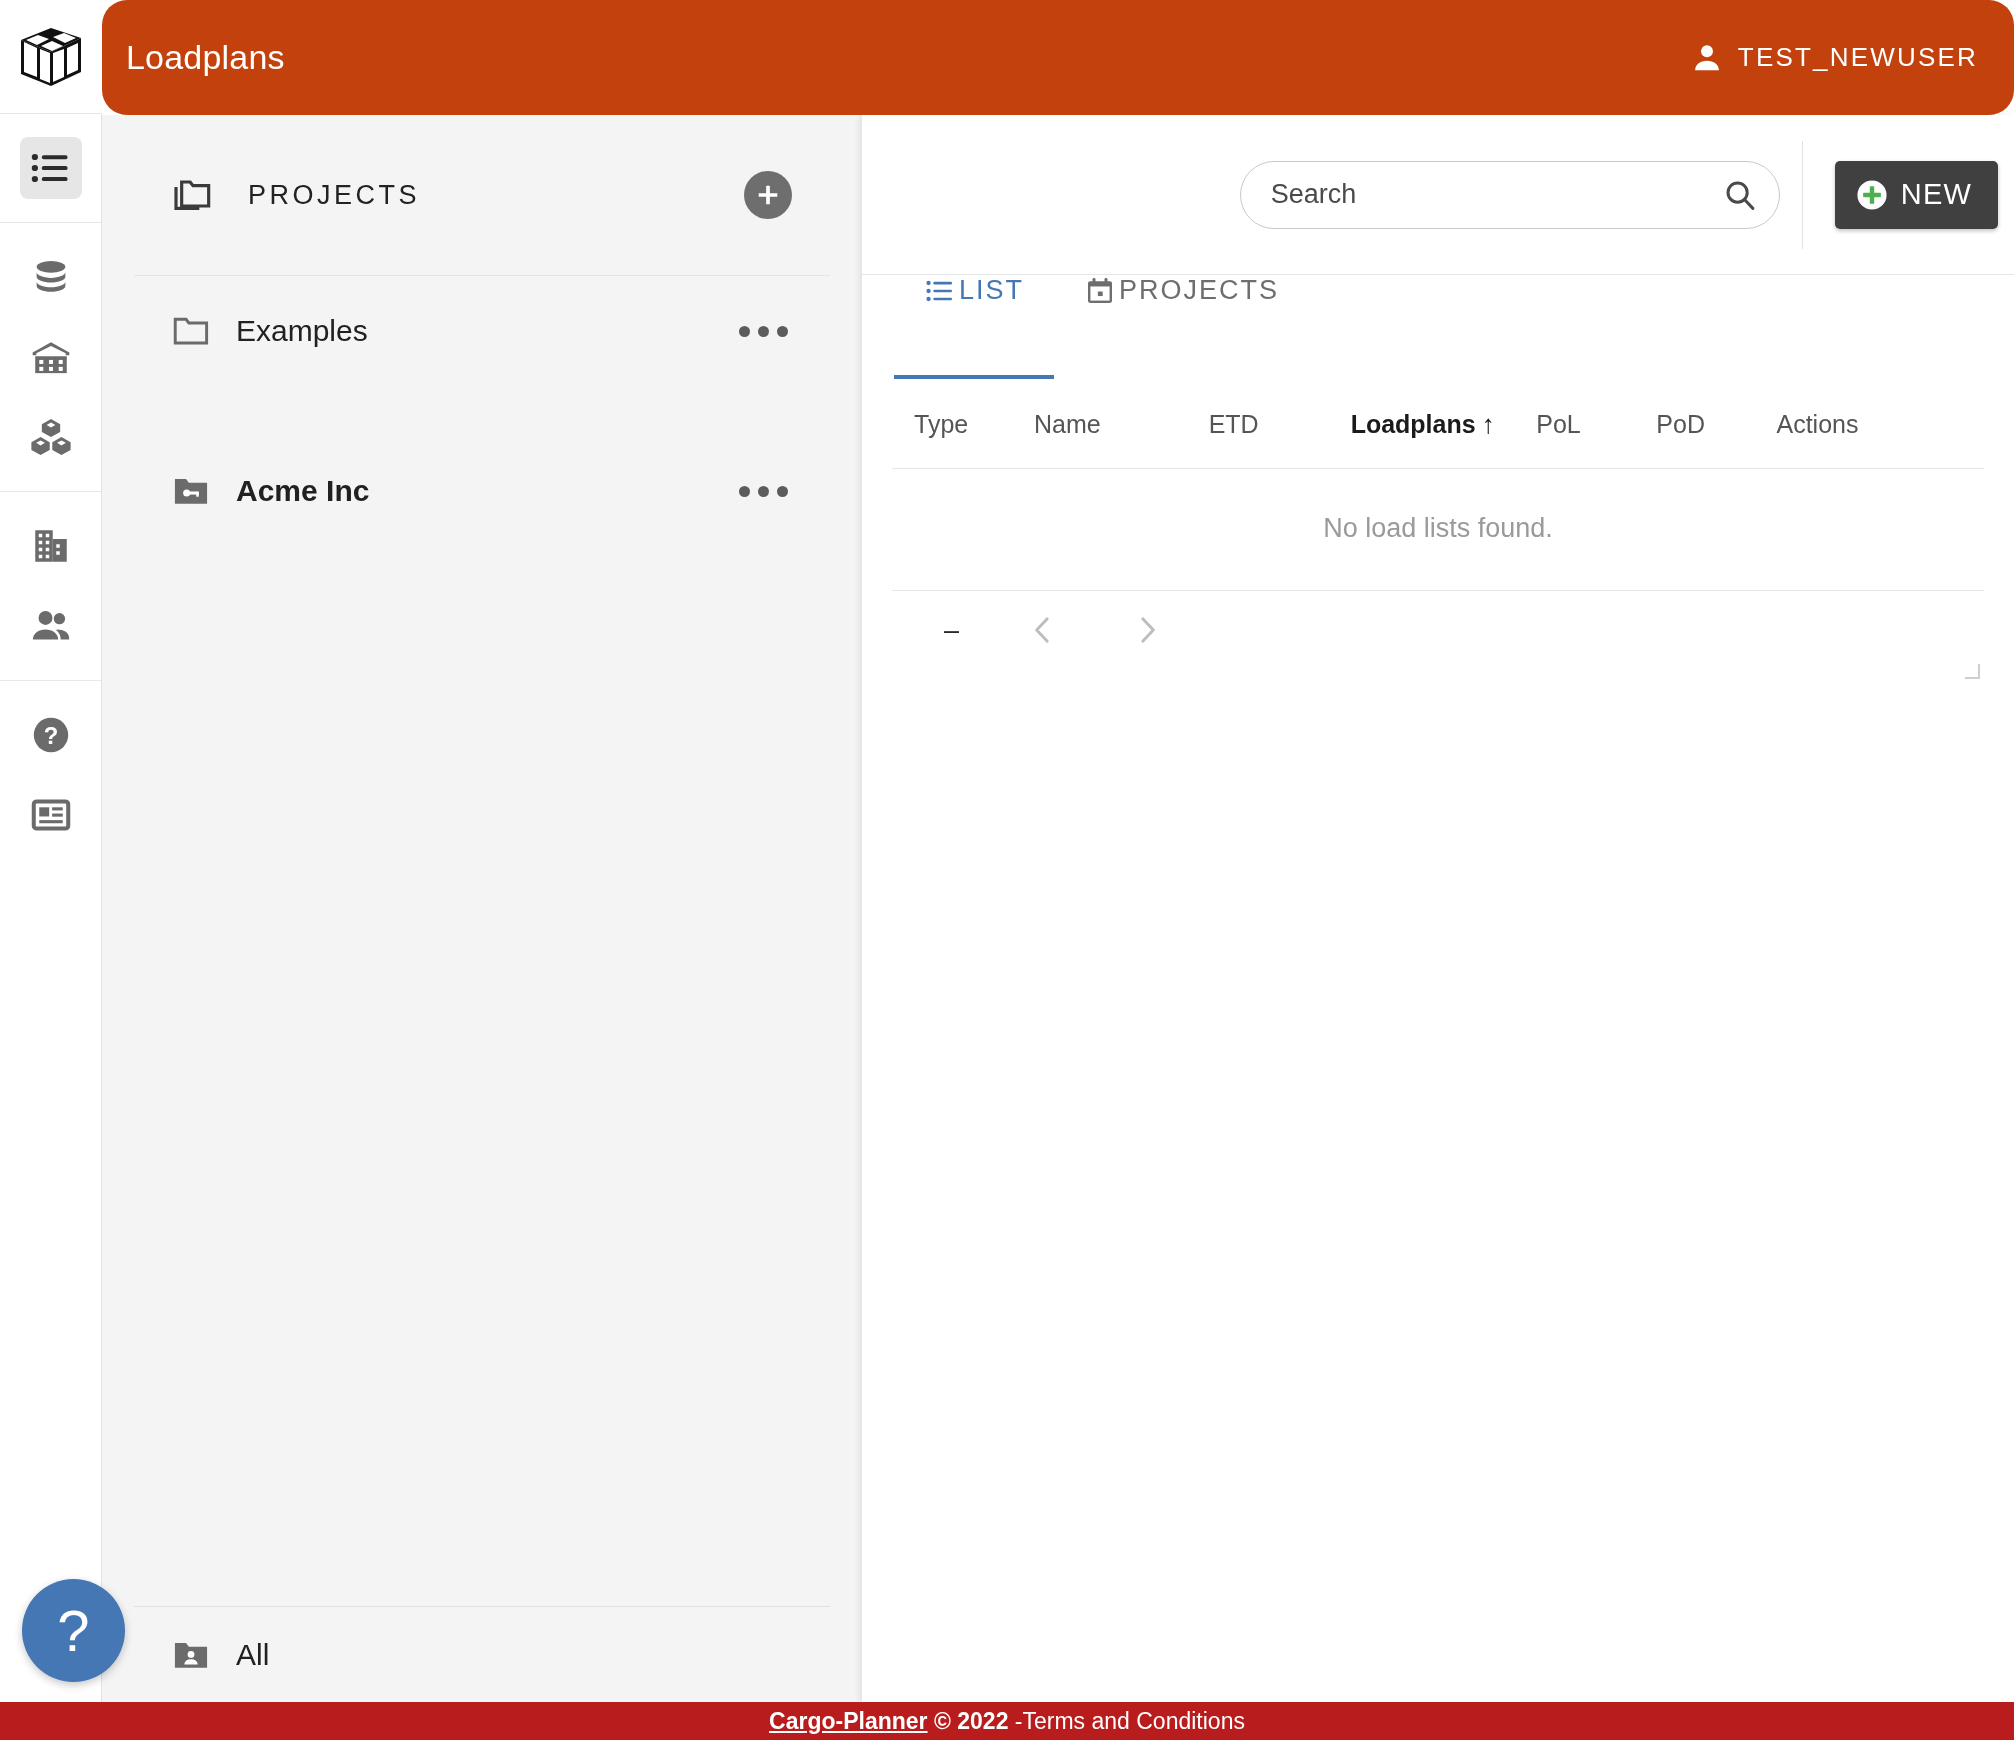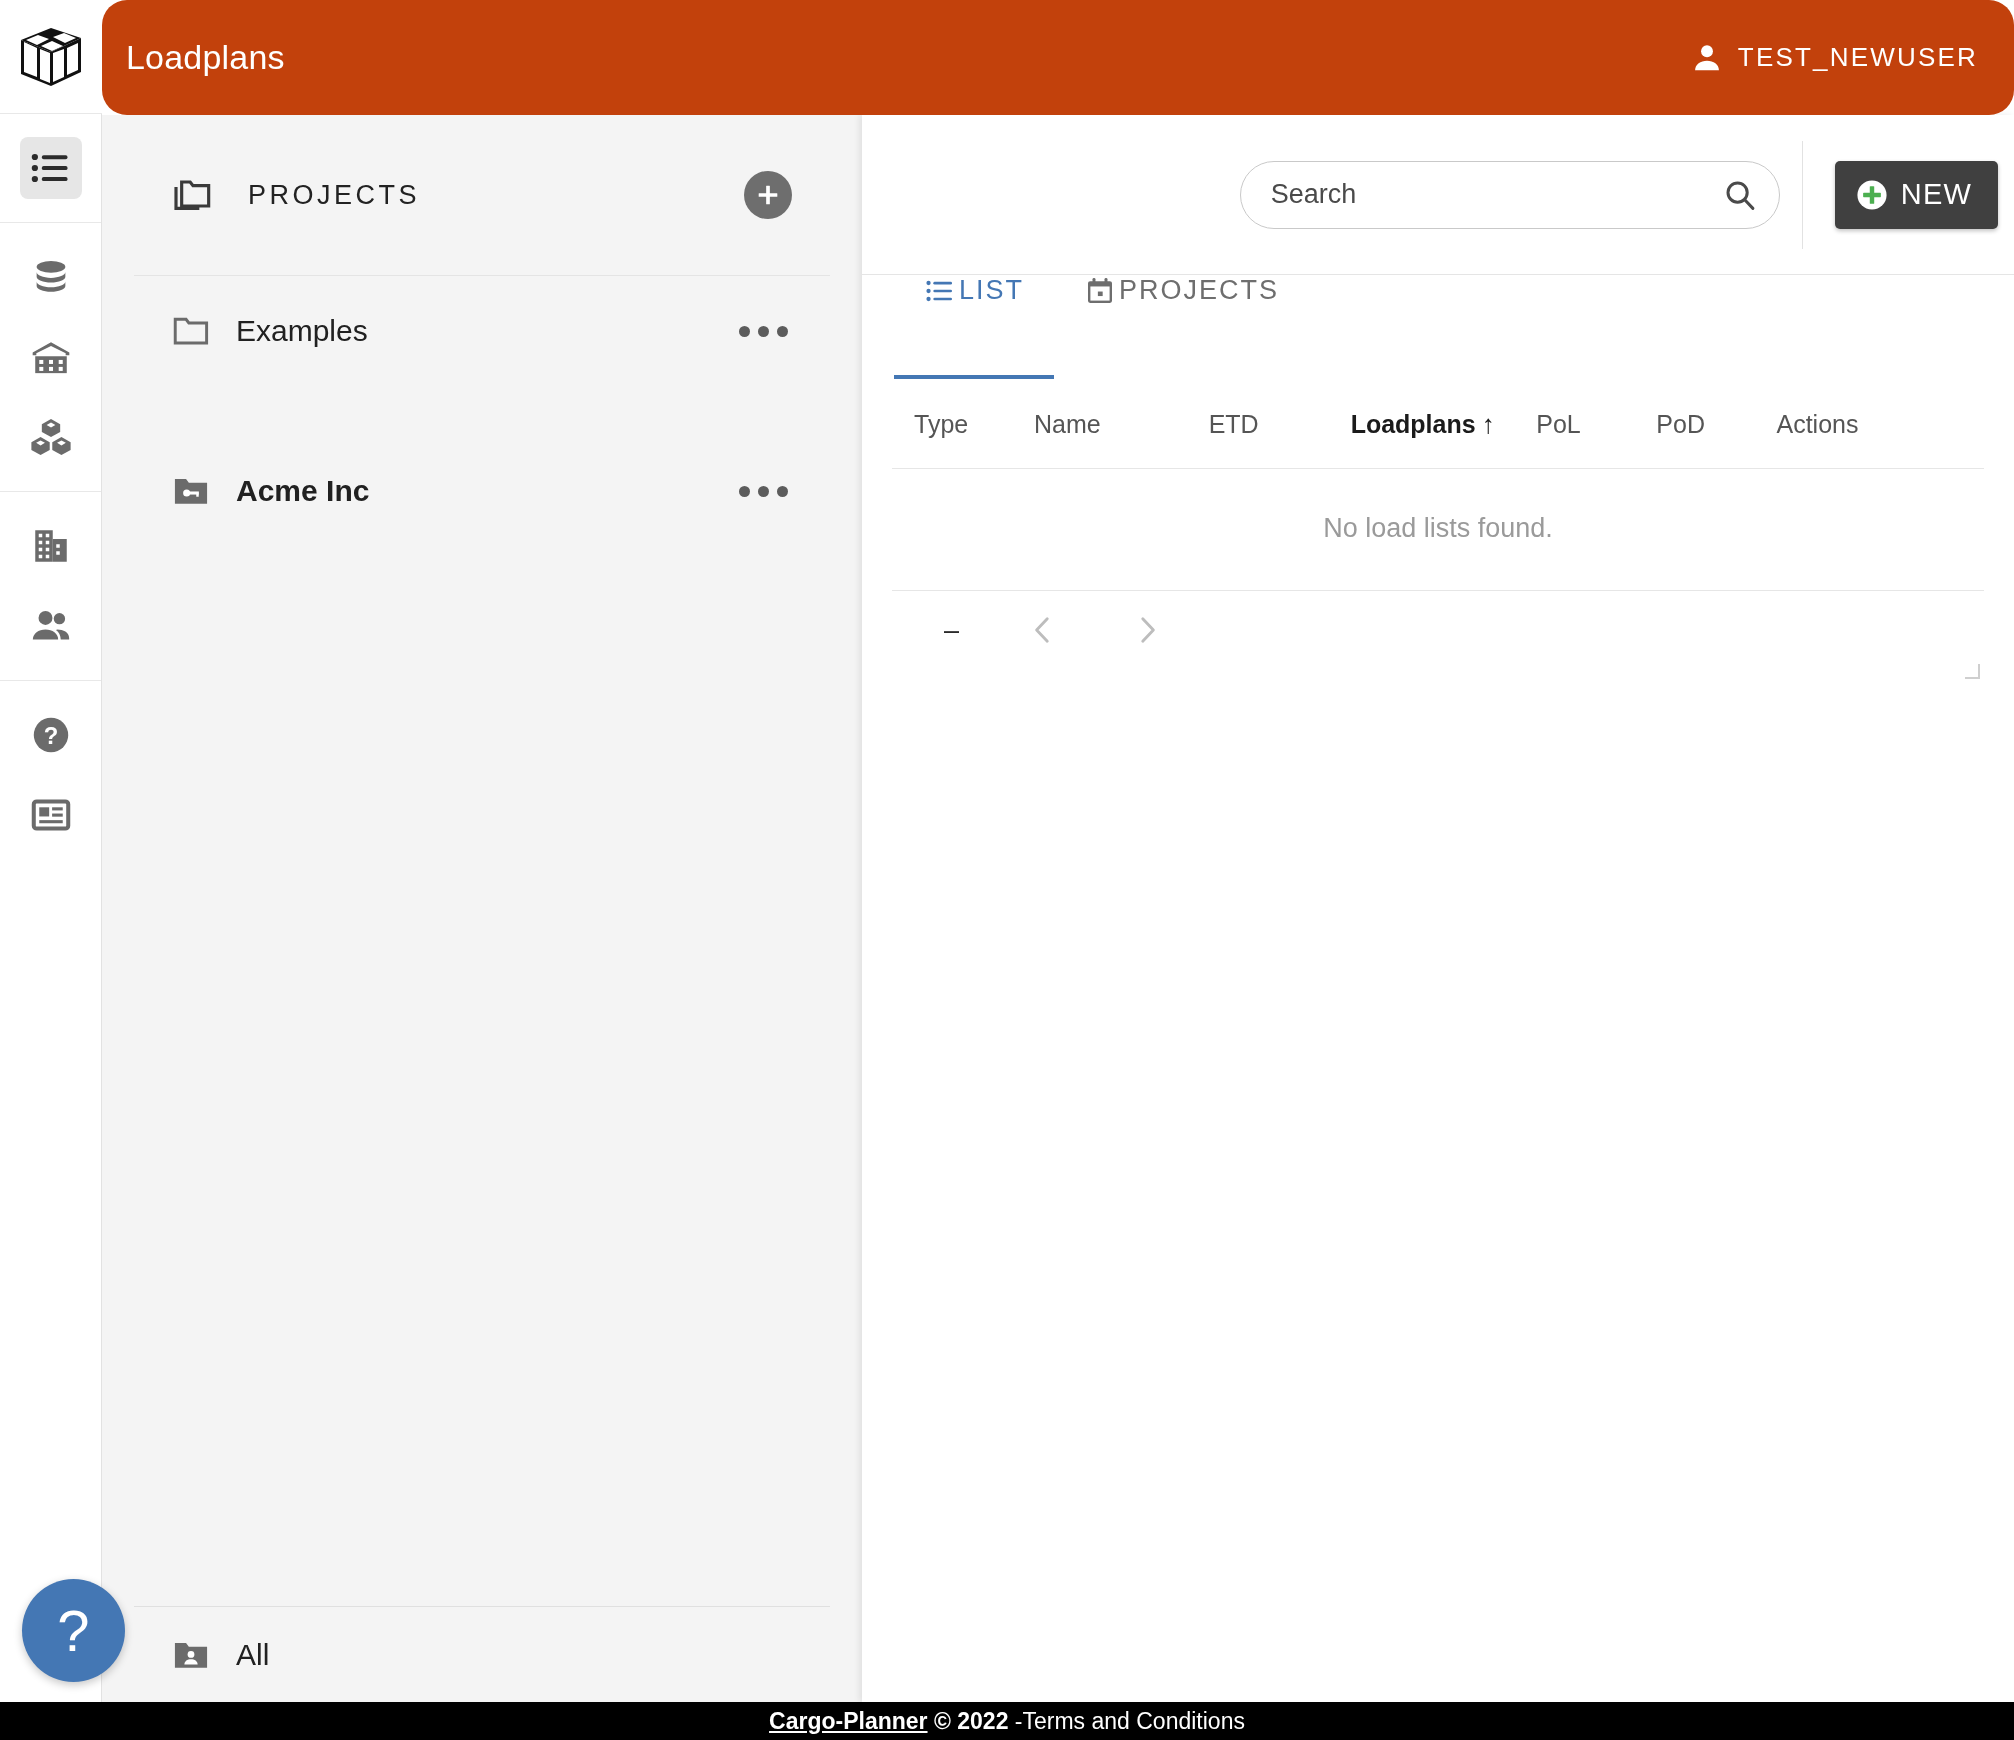--- a/index.html
+++ b/index.html
@@ -334,21 +334,21 @@
     cursor: pointer;
     box-shadow: 0 3px 8px rgba(0,0,0,0.22);
     z-index: 60;
   }
 
   
   #footer {
     position: absolute;
     left: 0; bottom: 0;
     width: 2014px; height: 38px;
-    background: #000000;
+    background: #b91c1c;
     display: flex;
     align-items: center;
     justify-content: center;
     z-index: 40;
   }
   #footer-inner {
     font-size: 23px;
     color: #ffffff;
     white-space: nowrap;
   }

